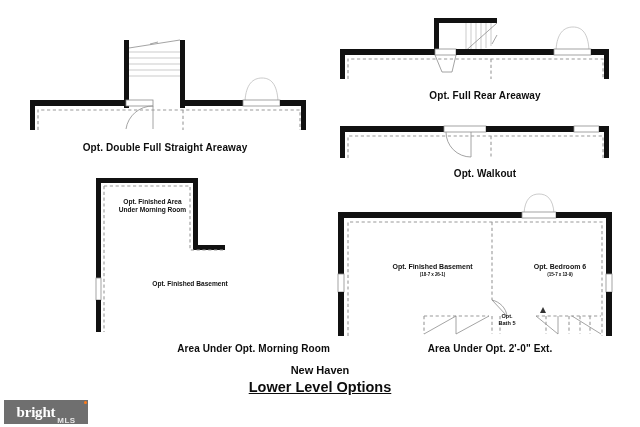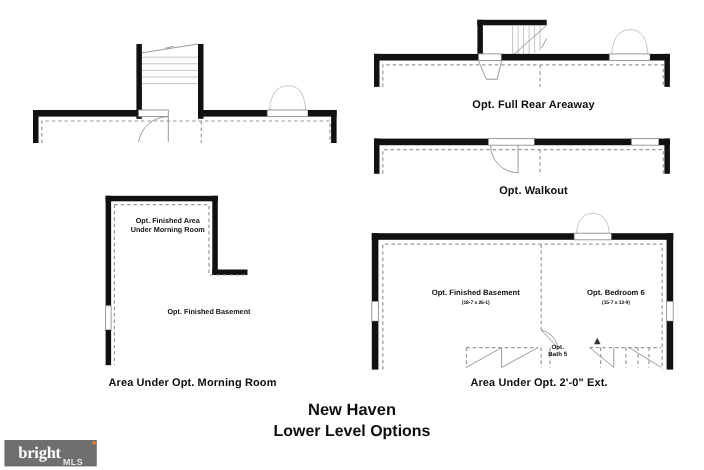--- a/index.html
+++ b/index.html
@@ -20,29 +20,29 @@
     font-weight:bold;
     color:#0d0d0d;
     white-space:nowrap;
     letter-spacing:.1px;
   }
   .cap-main{font-size:10px;}
 
   #cap-double{left:0;width:330px;top:142px;}
   #cap-rear{left:330px;width:310px;top:90px;}
   #cap-walkout{left:330px;width:310px;top:168px;text-align:center;}
-  #cap-morning{left:20px;width:310px;top:343px;}
+  #cap-morning{left:20px;width:310px;top:343px;text-align:right;}
   #cap-ext{left:340px;width:300px;top:343px;}
 
   #title-block{
     position:absolute;left:120px;width:400px;top:363px;
     text-align:center;font-weight:bold;color:#0d0d0d;line-height:1.32;
   }
-  #title-block .t1{font-size:15px;}
-  #title-block .t2{font-size:14.5px;}
+  #title-block .t1{font-size:11px;}
+  #title-block .t2{font-size:14.5px;text-decoration:underline;}
 
   .room-lbl{
     position:absolute;text-align:center;color:#111;
     font-weight:bold;white-space:nowrap;line-height:1.25;
   }
   .room-lbl .nm{font-size:7px;display:block;}
   .room-lbl .dim{font-size:4.6px;display:block;letter-spacing:-.1px;}
 
   #lbl-finished-area{left:90px;width:125px;top:198px;font-size:6.6px;}
   #lbl-finished-area span{display:block;}
@@ -208,20 +208,21 @@
         <path class="dash" d="M580,316 L580,334"></path>
         <path class="dash" d="M590,316 L590,334"></path>
         <path class="dash" d="M546,316 L546,334"></path>
         <path class="dash" d="M492,316 L492,334"></path>
         <path class="dash" d="M500,316 L500,334"></path>
         <polygon fill="#333" points="543,307 546,313 540,313"></polygon>
       </g>
     </g>
   </svg>
 
+  <div class="caption cap-main" id="cap-double">Opt. Double Full Straight Areaway</div>
 
   <div class="caption cap-main" id="cap-rear">Opt. Full Rear Areaway</div>
 
   <div class="caption cap-main" id="cap-walkout">Opt. Walkout</div>
 
   <div class="caption cap-main" id="cap-morning">Area Under Opt. Morning Room</div>
 
   <div class="caption cap-main" id="cap-ext">Area Under Opt. 2'-0" Ext.</div>
 
   <div class="room-lbl" id="lbl-finished-area">

